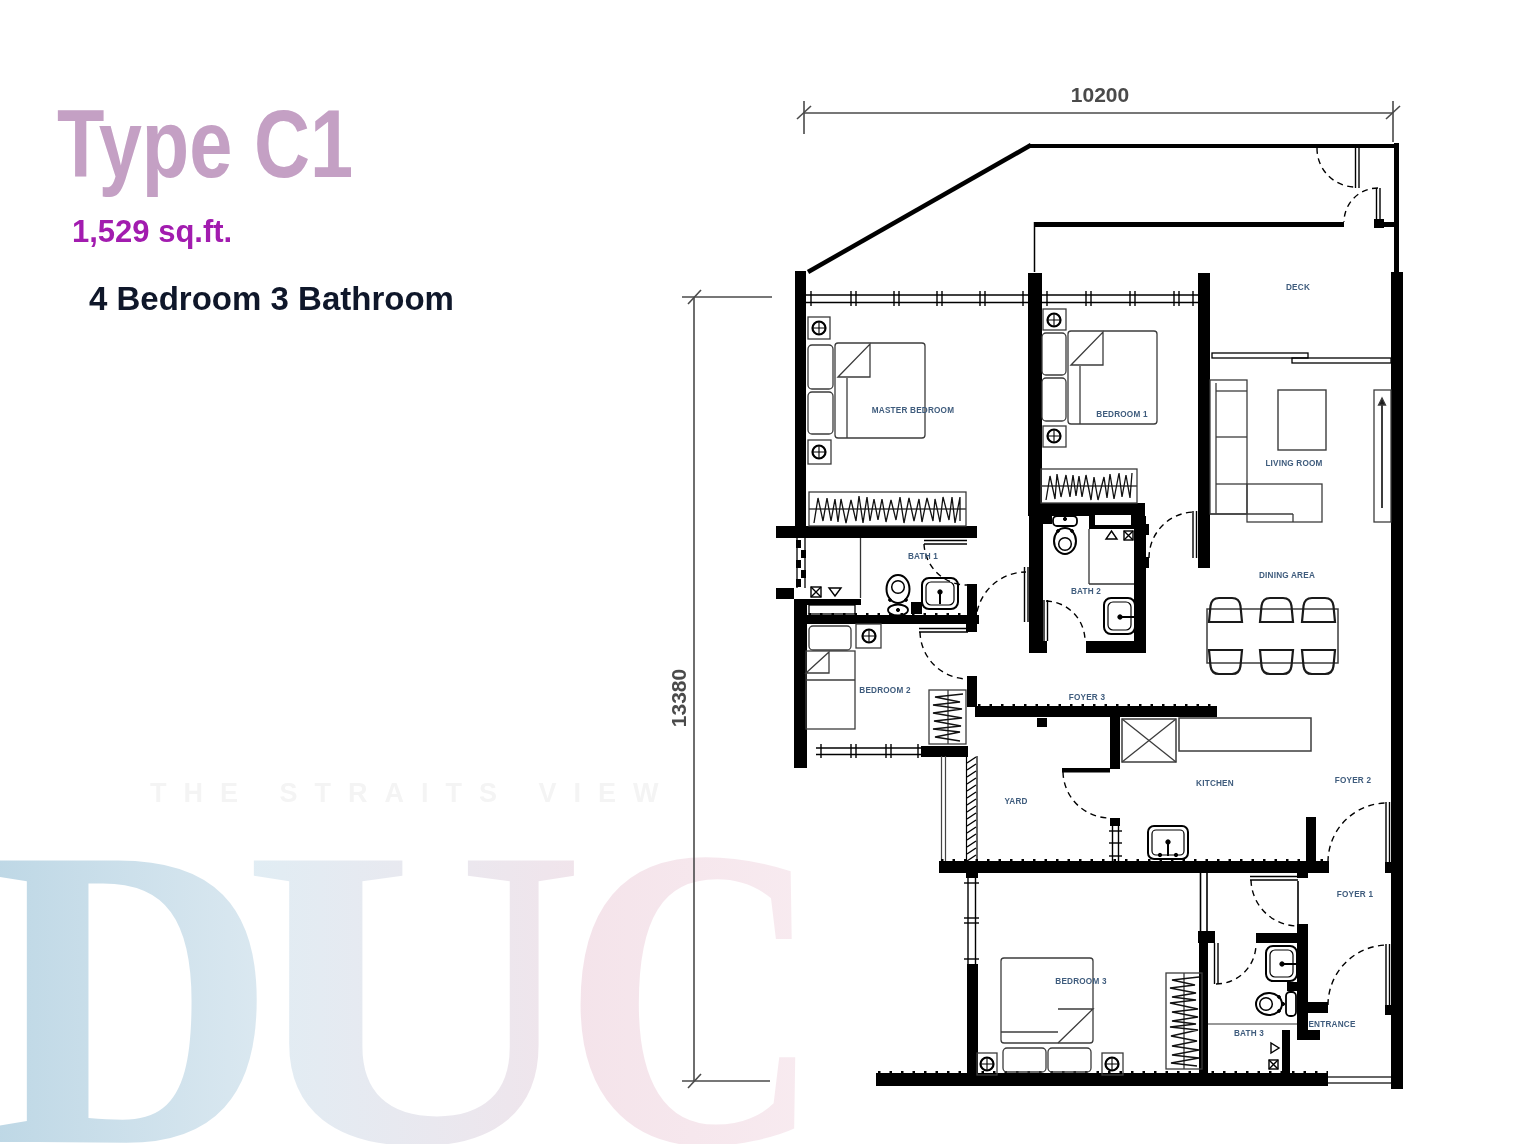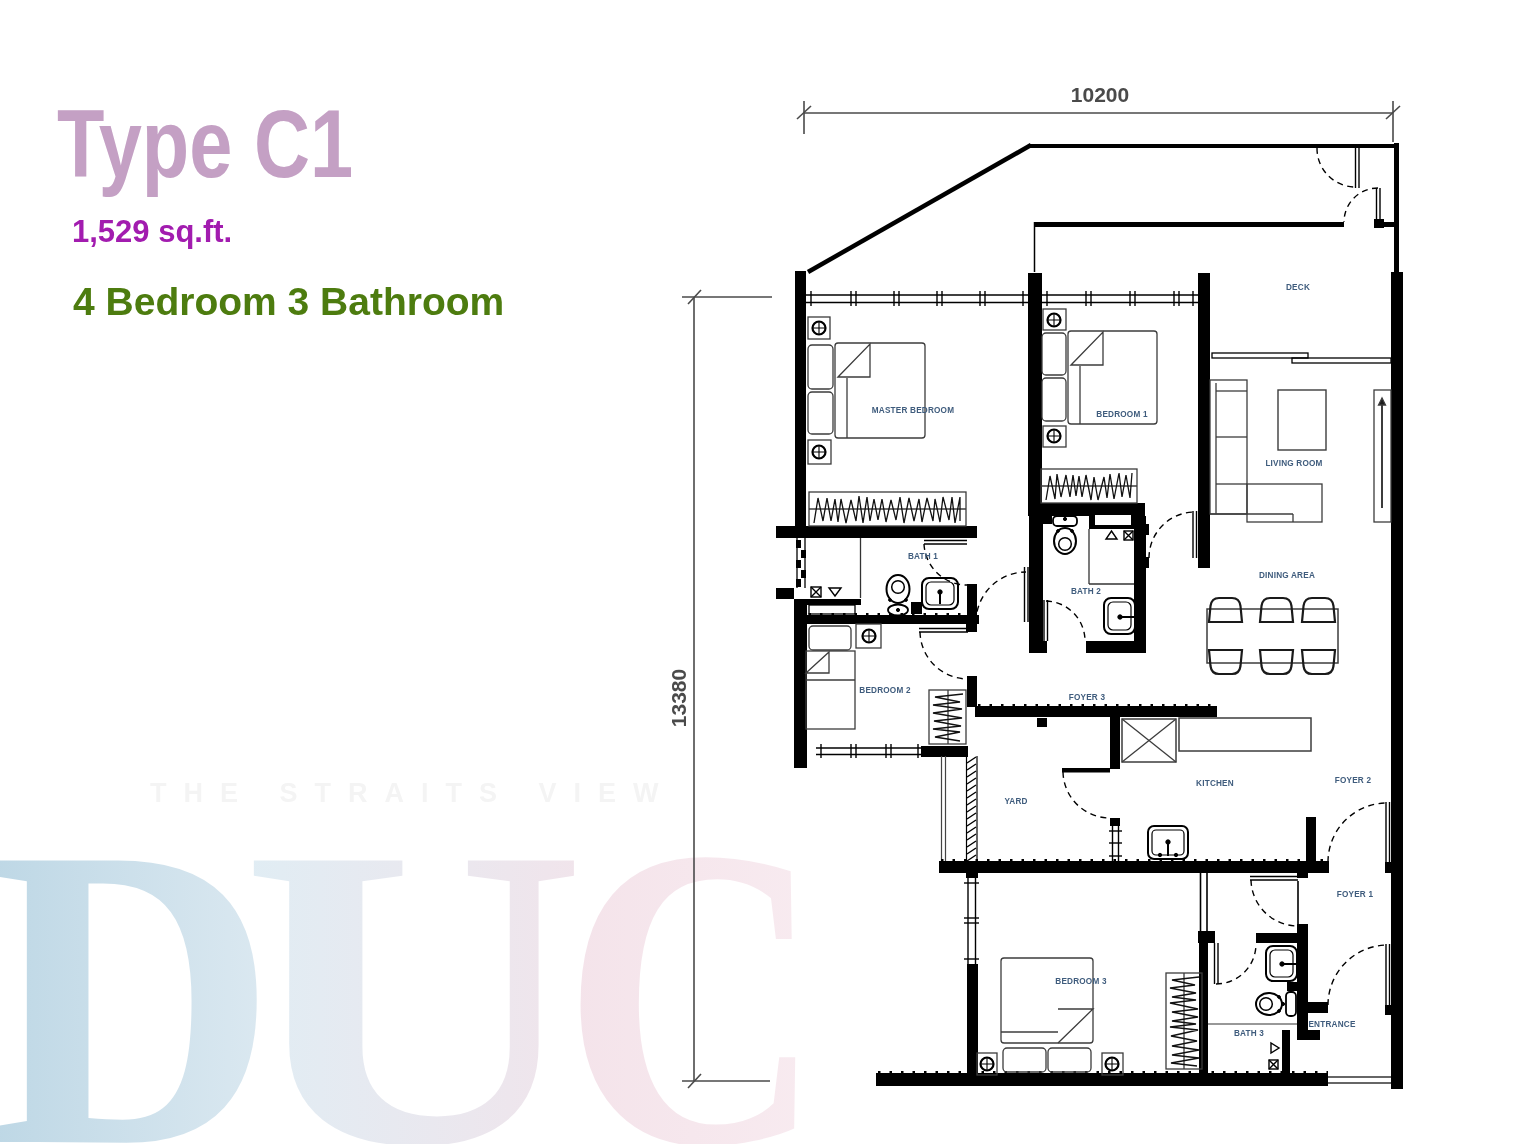--- a/index.html
+++ b/index.html
@@ -1,21 +1,21 @@
 <!DOCTYPE html>
 <html><head>
 <meta charset="utf-8">
 <style>
   html,body{margin:0;padding:0;background:#ffffff;}
   #page{position:relative;width:1538px;height:1144px;overflow:hidden;background:#ffffff;
         font-family:"Liberation Sans", sans-serif;padding-left:40px;}
   .title{position:absolute;left:57px;top:88px;color:#c4a0c4;font-weight:700;font-size:97px;
          transform:scaleX(0.80);transform-origin:0 0;white-space:nowrap;}
   .sub1{position:absolute;left:72px;top:214px;color:#a21caf;font-weight:700;font-size:31px;}
-  .sub2{position:absolute;left:73px;top:280px;color:#4d7c0f;font-weight:700;font-size:39px;}
+  .sub2{position:absolute;left:89px;top:280px;color:#0f172a;font-weight:700;font-size:33px;}
 </style>
 </head>
 <body>
 <div id="page">
 
 <div class="title">Type C1</div>
 
 <div class="sub1">1,529 sq.ft.</div>
 
 <div class="sub2">4 Bedroom 3 Bathroom</div>

